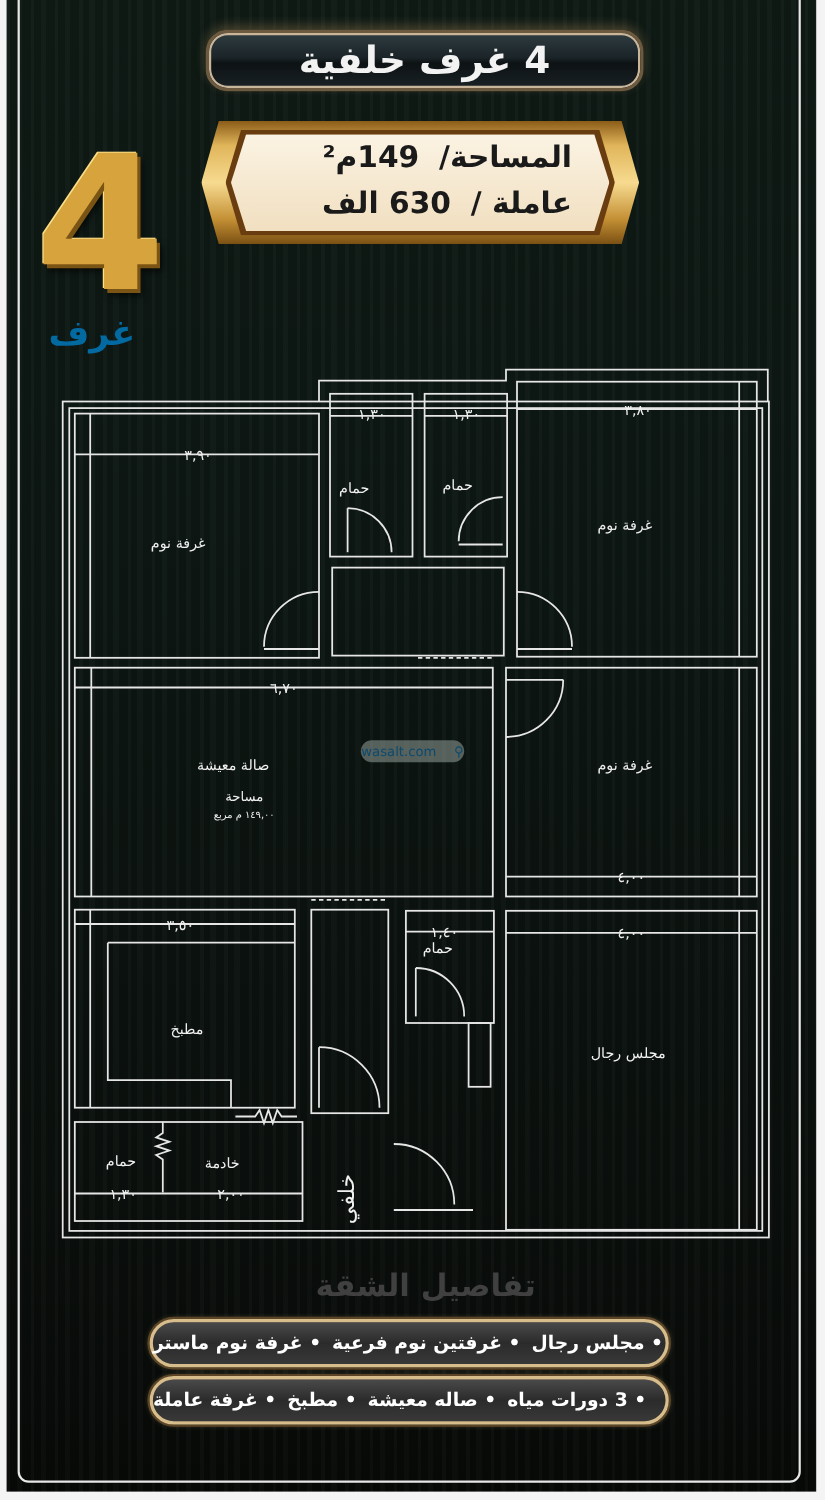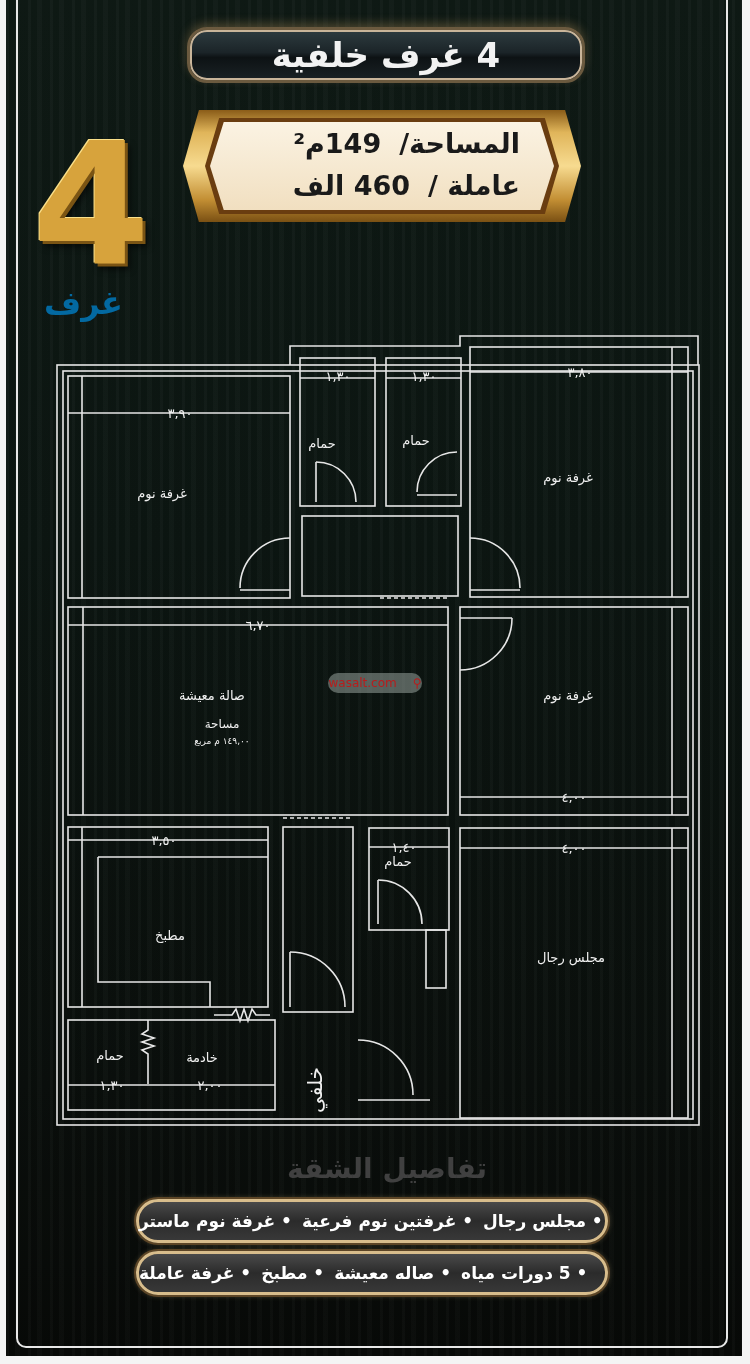--- a/index.html
+++ b/index.html
@@ -28,21 +28,21 @@
   .plaque-row.r1{top:128px;right:230px;}
   .plaque-row.r2{top:170px;right:230px;}
   
   .big-four{position:absolute;left:32px;top:120px;font-family:"DejaVu Sans",sans-serif;font-weight:bold;font-size:170px;line-height:170px;
     color:#d7a33c;text-shadow:3px 3px 0 #7a5414,-1px -1px 0 #fbe08a,5px 6px 6px rgba(0,0,0,0.6);}
   .rooms-label{position:absolute;left:44px;top:284px;width:120px;text-align:left;color:#0369a1;font-weight:bold;font-size:32px;direction:rtl;letter-spacing:2px;}
   
   .plan{position:absolute;left:0;top:0;}
   .plan text{font-family:"DejaVu Sans",sans-serif;fill:#f0f0f0;}
   .watermark{position:absolute;left:328px;top:673px;width:94px;height:20px;border-radius:10px;background:rgba(150,160,155,0.55);
-    color:#b91c1c;font-size:12px;display:flex;align-items:center;justify-content:center;gap:16px;}
+    color:#0c4a6e;font-size:12px;display:flex;align-items:center;justify-content:center;gap:16px;}
   
   .details-title{position:absolute;left:0;width:750px;top:1152px;text-align:center;direction:rtl;font-weight:bold;font-size:28px;color:#404040;padding-left:12px;}
   .pill{position:absolute;left:136px;width:472px;height:44px;border-radius:22px;box-sizing:border-box;
     background:linear-gradient(180deg,#4a4a4a,#2b2b2b 50%,#383838);
     border:3px solid #d8bd8c;box-shadow:0 0 0 2px #5c4526,0 0 6px rgba(230,200,140,0.4);
     display:flex;align-items:center;justify-content:flex-end;padding-right:24px;direction:rtl;}
   .pill.p1{top:1199px;} .pill.p2{top:1251px;}
   .pill-items{display:flex;direction:rtl;gap:10px;color:#fff;font-weight:bold;font-size:17px;white-space:nowrap;}
   .pill-items span::before{content:"• ";}
 </style>
@@ -58,21 +58,21 @@
 
 <div class="plaque"></div>
 <div class="plaque-inner"></div>
 <div class="plaque-face"></div>
 <div class="plaque-row r1">
   <span>المساحة/</span>
   <span>149م²</span>
 </div>
 <div class="plaque-row r2">
   <span>عاملة /</span>
-  <span>460 الف</span>
+  <span>630 الف</span>
 </div>
 
 <div class="big-four">4</div>
 <div class="rooms-label">غرف</div>
 
 <svg class="plan" width="750" height="1364" stroke="#e6e6e6" stroke-width="1.6" fill="none">
 
   <rect x="57" y="365" width="642" height="760"></rect>
   <rect x="63" y="371" width="630" height="748"></rect>
   <path d="M290 365 V346 H460 V336 H698 V365"></path>
@@ -176,18 +176,18 @@
 <div class="details-title">تفاصيل الشقة</div>
 <div class="pill p1">
   <div class="pill-items">
     <span>مجلس رجال</span>
     <span>غرفتين نوم فرعية</span>
     <span>غرفة نوم ماستر</span>
   </div>
 </div>
 <div class="pill p2">
   <div class="pill-items">
-    <span>5 دورات مياه</span>
+    <span>3 دورات مياه</span>
     <span>صاله معيشة</span>
     <span>مطبخ</span>
     <span>غرفة عاملة</span>
   </div>
 </div>
 
 </body></html>

